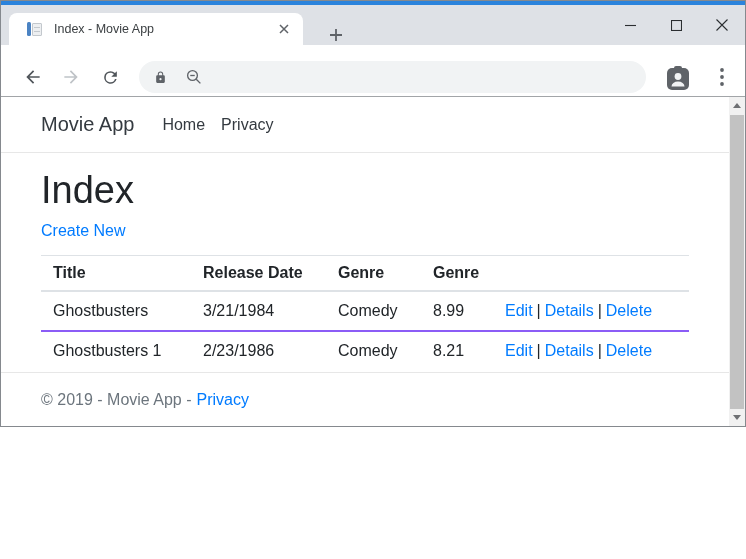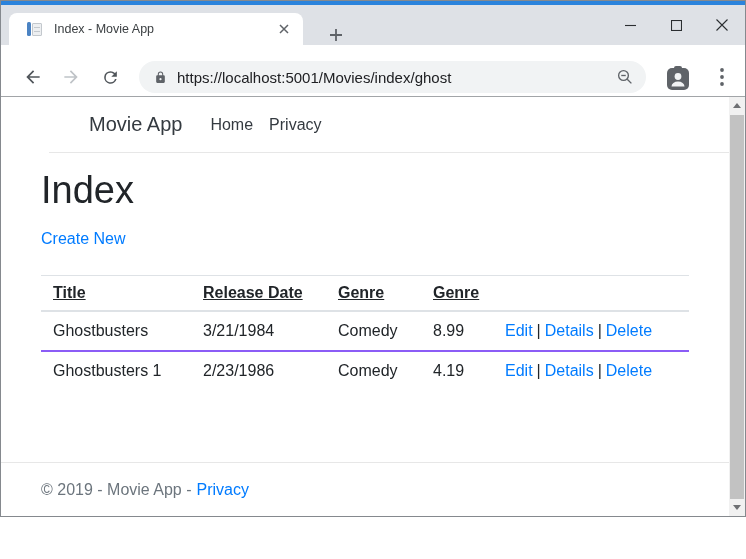--- a/index.html
+++ b/index.html
@@ -1,19 +1,19 @@
 <!DOCTYPE html>
 <html><head>
 <meta charset="utf-8">
 <style>
   * { margin:0; padding:0; box-sizing:border-box; }
   html,body { font-family:"Liberation Sans", sans-serif; background:#ffffff; }
 
   .window{
-    position:relative; width:746px; height:517px;
+    position:relative; width:746px; height:427px;
     border:1px solid #85898E; background:#c4b5fd; overflow:hidden;
   }
   .accent-strip{ position:absolute; left:0; top:0; width:100%; height:4px; background:#2B83DC; }
 
   
   .titlebar{ position:absolute; left:0; top:4px; width:100%; height:40px; background:#DEE1E6; }
   .tab{
     position:absolute; left:8px; top:8px; width:294px; height:32px;
     background:#ffffff; border-radius:8px 8px 0 0;
     display:flex; align-items:center; padding:0 10px 0 18px;
@@ -51,34 +51,34 @@
   .sb-btn{ position:absolute; left:0; width:16px; height:17px; background:#F1F1F1; display:flex; align-items:center; justify-content:center; cursor:pointer; }
   .sb-up{ top:0; } .sb-down{ bottom:0; }
   .tri-up{ width:0; height:0; border-left:4px solid transparent; border-right:4px solid transparent; border-bottom:5px solid #6E7073; }
   .tri-down{ width:0; height:0; border-left:4px solid transparent; border-right:4px solid transparent; border-top:5px solid #6E7073; }
   .sb-thumb{ position:absolute; left:1px; top:18px; width:14px; height:421px; background:#C2C2C2; cursor:pointer; }
 
   .page{ position:absolute; left:0; top:0; right:16px; bottom:0; overflow:hidden; }
 
   .site-navbar{
     height:56px; display:flex; align-items:center; padding:0 40px;
-    background:#ffffff; border-bottom:1px solid #E7E7E7;margin-left:48px;
+    background:#ffffff; border-bottom:1px solid #E7E7E7;
   }
   .brand{ font-size:20px; color:#343A40; text-decoration:none; margin-right:20px; cursor:pointer; }
   .nav-link{ font-size:16px; color:#343A40; text-decoration:none; padding:0 8px; cursor:pointer; }
 
   .main{ padding:14px 40px 0 40px; color:#212529; }
-  h1.page-title{ font-size:38px; font-weight:500; line-height:46px; margin-bottom:14px; color:#212529; }
-  .create-row{ margin-bottom:24px; line-height:24px; }
+  h1.page-title{ font-size:38px; font-weight:500; line-height:46px; margin-bottom:6px; color:#212529; }
+  .create-row{ margin-bottom:12px; line-height:24px; }
   a.blue-link{ color:#007BFF; text-decoration:none; cursor:pointer; }
 
   table.movies{ width:100%; border-collapse:collapse; font-size:16px; }
   table.movies th{
     text-align:left; font-weight:bold; padding:8px 12px;
-    border-top:1px solid #DEE2E6; border-bottom:2px solid #DEE2E6;text-decoration:underline;
+    border-top:1px solid #DEE2E6; border-bottom:2px solid #DEE2E6;
   }
   table.movies td{ padding:10px 12px; border-top:2px solid #8b5cf6; }
   .col-title{ width:150px; } .col-date{ width:135px; } .col-genre{ width:95px; } .col-price{ width:72px; }
   .action-sep{ color:#212529; margin:0 4px; }
 
   .site-footer{
     position:absolute; left:0; right:0; bottom:0; height:54px;
     border-top:1px solid #E7E7E7; background:#ffffff;
     display:flex; align-items:center; padding:3px 40px;
     font-size:16px; color:#6C757D;
@@ -146,21 +146,20 @@
     <svg width="19" height="19" viewBox="0 0 24 24">
         <path d="M17.65 6.35A7.95 7.95 0 0 0 12 4a8 8 0 1 0 7.73 10h-2.08A6 6 0 1 1 12 6c1.66 0 3.14.69 4.22 1.78L13 11h7V4l-2.35 2.35z" fill="#50555A"></path>
       </svg>
   </div>
   <div class="omnibox">
     <span class="lock">
       <svg width="13" height="13" viewBox="0 0 24 24">
           <path d="M18 8h-1V6a5 5 0 0 0-10 0v2H6a2 2 0 0 0-2 2v10a2 2 0 0 0 2 2h12a2 2 0 0 0 2-2V10a2 2 0 0 0-2-2zm-6 9a2 2 0 1 1 0-4 2 2 0 0 1 0 4zm3.1-9H8.9V6a3.1 3.1 0 0 1 6.2 0v2z" fill="#5F6368"></path>
         </svg>
     </span>
-    <span class="url">https://localhost:5001/Movies/index/ghost</span>
     <span class="zoom-ind">
       <svg width="18" height="18" viewBox="0 0 24 24" fill="none" stroke="#5F6368" stroke-width="1.8">
         <circle cx="10" cy="10" r="6.5"></circle>
           <path d="M7 10 H13"></path>
           <path d="M15 15 L20.5 20.5"></path>
       </svg>
     </span>
   </div>
   <div class="profile-btn">
     <svg width="26" height="26" viewBox="0 0 26 26">
@@ -210,21 +209,21 @@
               <td>Comedy</td>
               <td>8.99</td>
               <td>
                 <a class="blue-link">Edit</a><span class="action-sep">|</span><a class="blue-link">Details</a><span class="action-sep">|</span><a class="blue-link">Delete</a>
               </td>
             </tr>
             <tr>
               <td>Ghostbusters 1</td>
               <td>2/23/1986</td>
               <td>Comedy</td>
-              <td>4.19</td>
+              <td>8.21</td>
               <td>
                 <a class="blue-link">Edit</a><span class="action-sep">|</span><a class="blue-link">Details</a><span class="action-sep">|</span><a class="blue-link">Delete</a>
               </td>
             </tr>
           </tbody>
         </table>
       </div>
 
       <div class="site-footer">
         <span>© 2019 - Movie App -</span>

